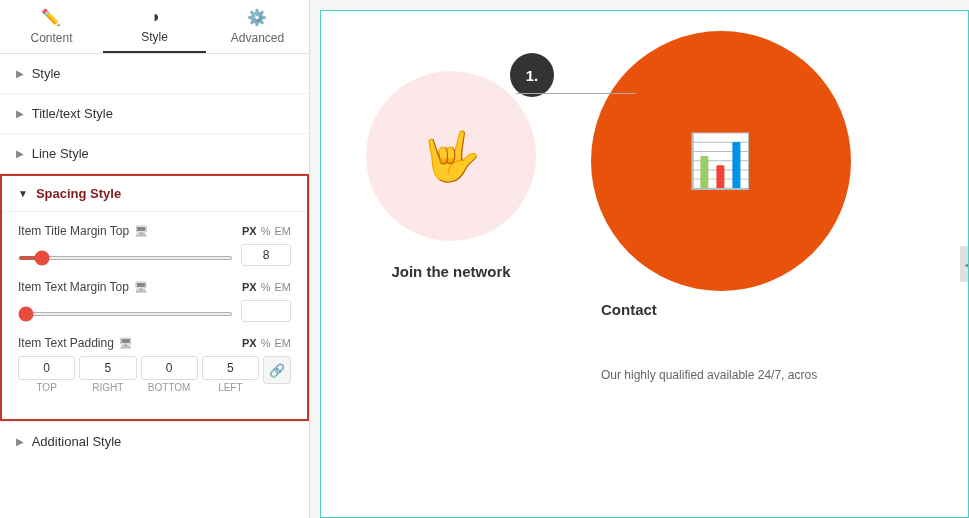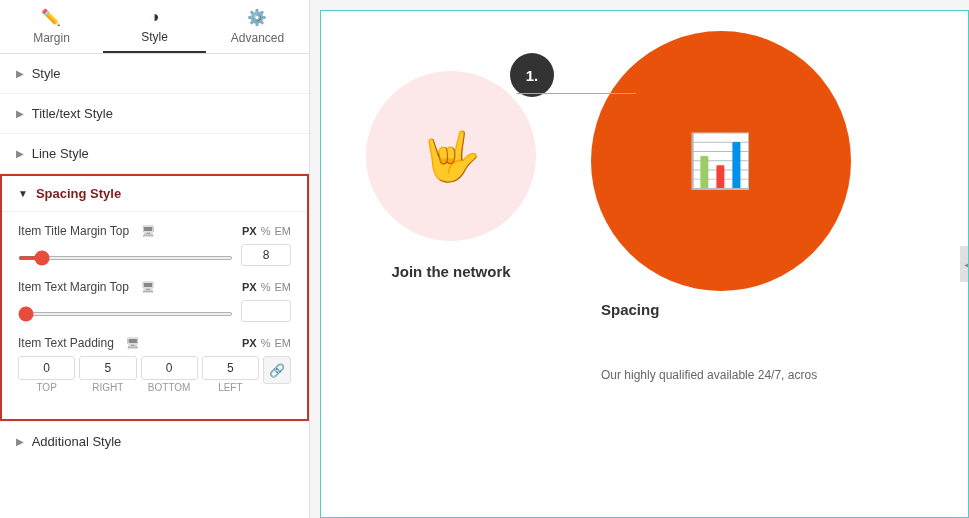--- a/index.html
+++ b/index.html
@@ -88,21 +88,21 @@
       display: flex;
       align-items: center;
       justify-content: space-between;
       margin-bottom: 6px;
     }
     .field-label {
       font-size: 12px;
       color: #444;
       display: flex;
       align-items: center;
-      gap: 12px;
+      gap: 5px;
     }
     .field-label .monitor-icon { font-size: 11px; color: #888; }
     .unit-options {
       display: flex;
       gap: 4px;
       font-size: 11px;
       color: #888;
       align-items: center;
     }
     .unit-options span { cursor: pointer; }
@@ -312,21 +312,21 @@
     }
   </style>
 </head>
 <body>
 
 <div class="left-panel">
 
   <div class="tabs">
     <div class="tab">
       <span class="tab-icon">✏️</span>
-      <span>Margin</span>
+      <span>Content</span>
     </div>
     <div class="tab active">
       <span class="tab-icon">◑</span>
       <span>Style</span>
     </div>
     <div class="tab">
       <span class="tab-icon">⚙️</span>
       <span>Advanced</span>
     </div>
   </div>
@@ -457,20 +457,20 @@
           <div style="position:absolute; top:22px; right:-100px; width:120px; height:1px; background:#aaa;"></div>
         </div>
         <div class="feature-title">Join the network</div>
       </div>
 
       <div style="display:flex; flex-direction:column; align-items:flex-start; margin-left:30px;">
         <div class="circle-bg-orange">
           <span style="font-size:52px; color:#fff;">📊</span>
         </div>
         <div class="right-card-text">
-          <div class="right-title">Spacing</div>
+          <div class="right-title">Contact</div>
           <div class="right-desc">Our highly qualified available 24/7, acros</div>
         </div>
       </div>
 
     </div>
   </div>
 </div>
 
 </body></html>

